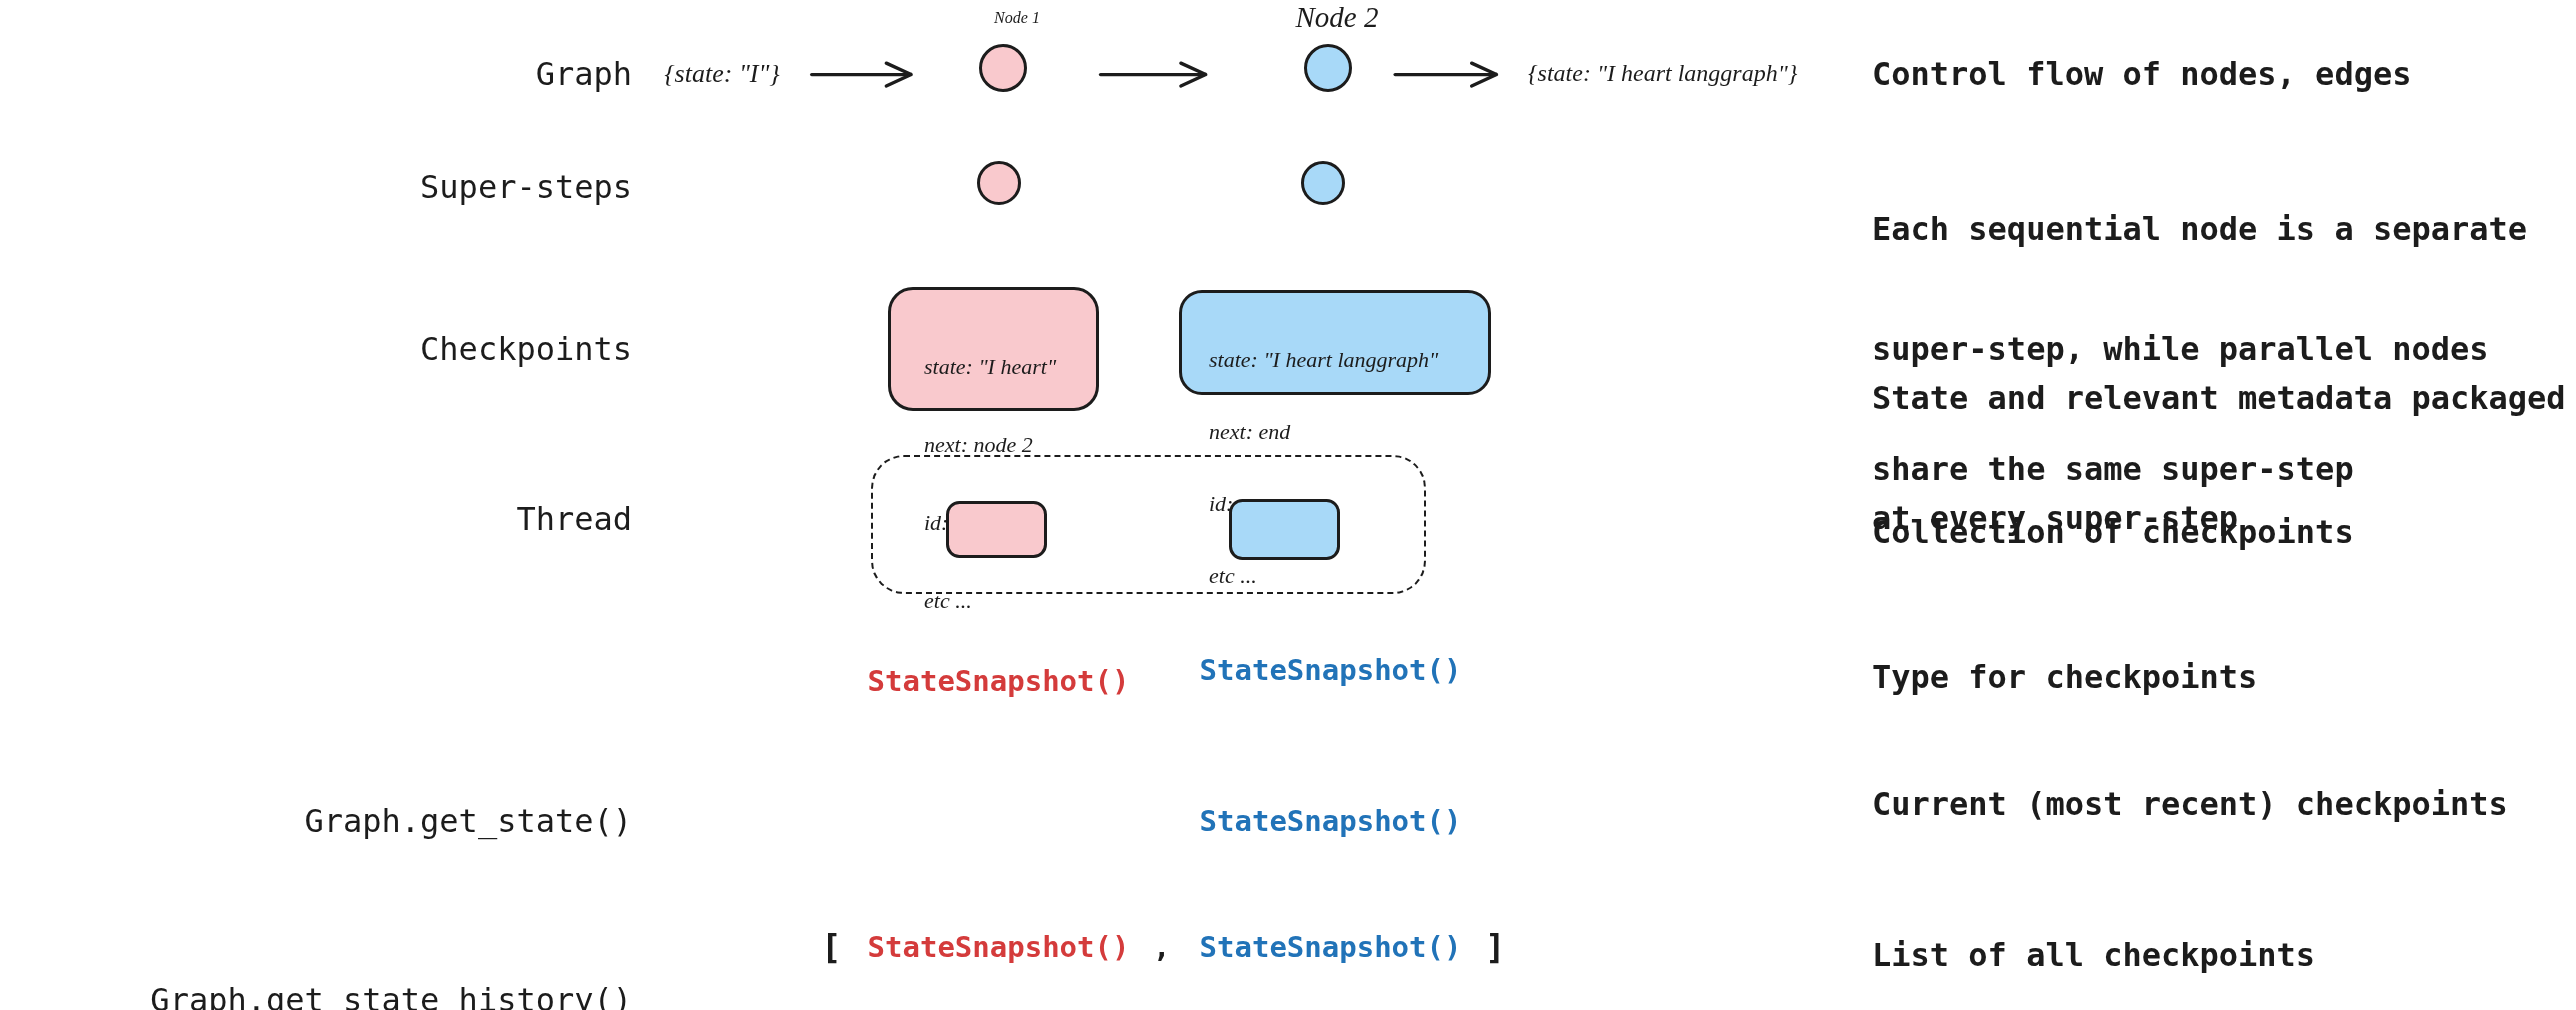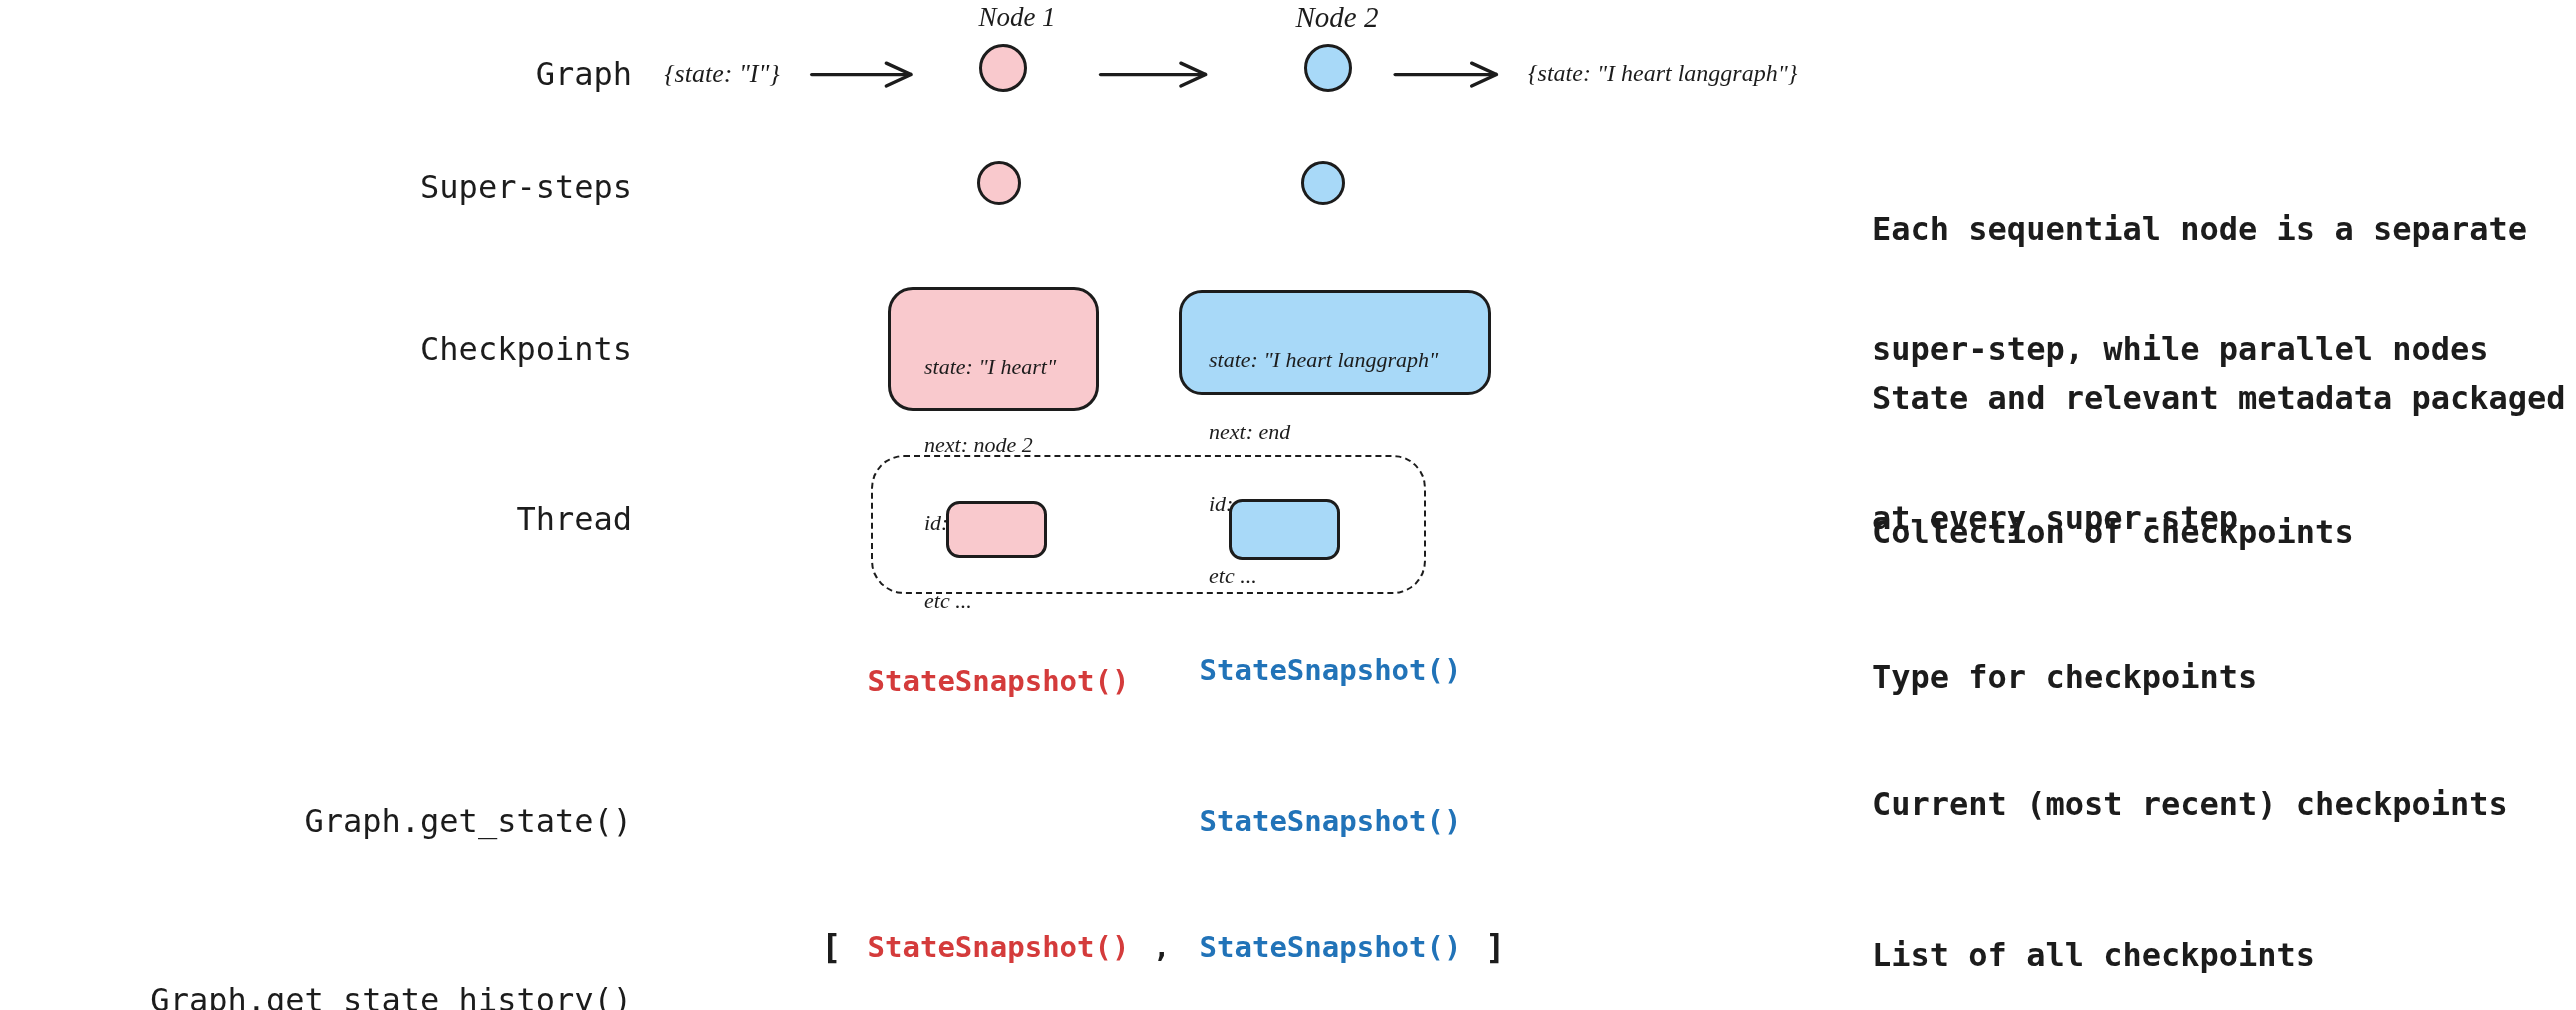--- a/index.html
+++ b/index.html
@@ -100,36 +100,38 @@
 
 <div class="canvas">
 
   <div class="label" style="top:54px">Graph</div>
   <div class="label" style="top:167px">Super-steps</div>
   <div class="label" style="top:329px">Checkpoints</div>
   <div class="label" style="top:499px">Thread</div>
   <div class="label" style="top:801px">Graph.get_state()</div>
   <div class="label" style="top:980px">Graph.get_state_history()</div>
 
+  <div class="desc" style="top:54px">Control flow of nodes, edges</div>
   <div class="desc" style="top:129px">
     <div>Each sequential node is a separate</div>
     <div>super-step, while parallel nodes</div>
+    <div>share the same super-step</div>
   </div>
   <div class="desc" style="top:298px">
     <div>State and relevant metadata packaged</div>
     <div>at every super-step</div>
   </div>
   <div class="desc" style="top:512px">Collection of checkpoints</div>
   <div class="desc" style="top:657px">Type for checkpoints</div>
   <div class="desc" style="top:784px">Current (most recent) checkpoints</div>
   <div class="desc" style="top:935px">List of all checkpoints</div>
 
   <div class="hand center" style="left:660px; top:58px; width:124px; font-size:26px; line-height:31px">{state: "I"}</div>
 
-  <div class="hand center" style="left:957px; top:3.8px; width:120px; font-size:27px; line-height:27px">Node 1</div>
+  <div class="hand center" style="left:957px; top:3.8px; width:120px; font-size:16px; line-height:27px">Node 1</div>
   <div class="circle fill-pink" style="left:979px; top:44px; width:48px; height:48px"></div>
 
   <div class="hand center" style="left:1277px; top:3.8px; width:120px; font-size:29px; line-height:27px">Node 2</div>
   <div class="circle fill-blue" style="left:1304px; top:44px; width:48px; height:48px"></div>
 
   <div class="hand center" style="left:1528px; top:59px; width:268px; font-size:24px; line-height:29px">{state: "I heart langgraph"}</div>
 
   <svg class="arrows-svg" width="2576" height="1010" viewBox="0 0 2692 1056">
     <g stroke="#1c1c1c" stroke-width="3.5" stroke-linecap="round" fill="none">
       <path d="M848 78 L948 78"></path>

